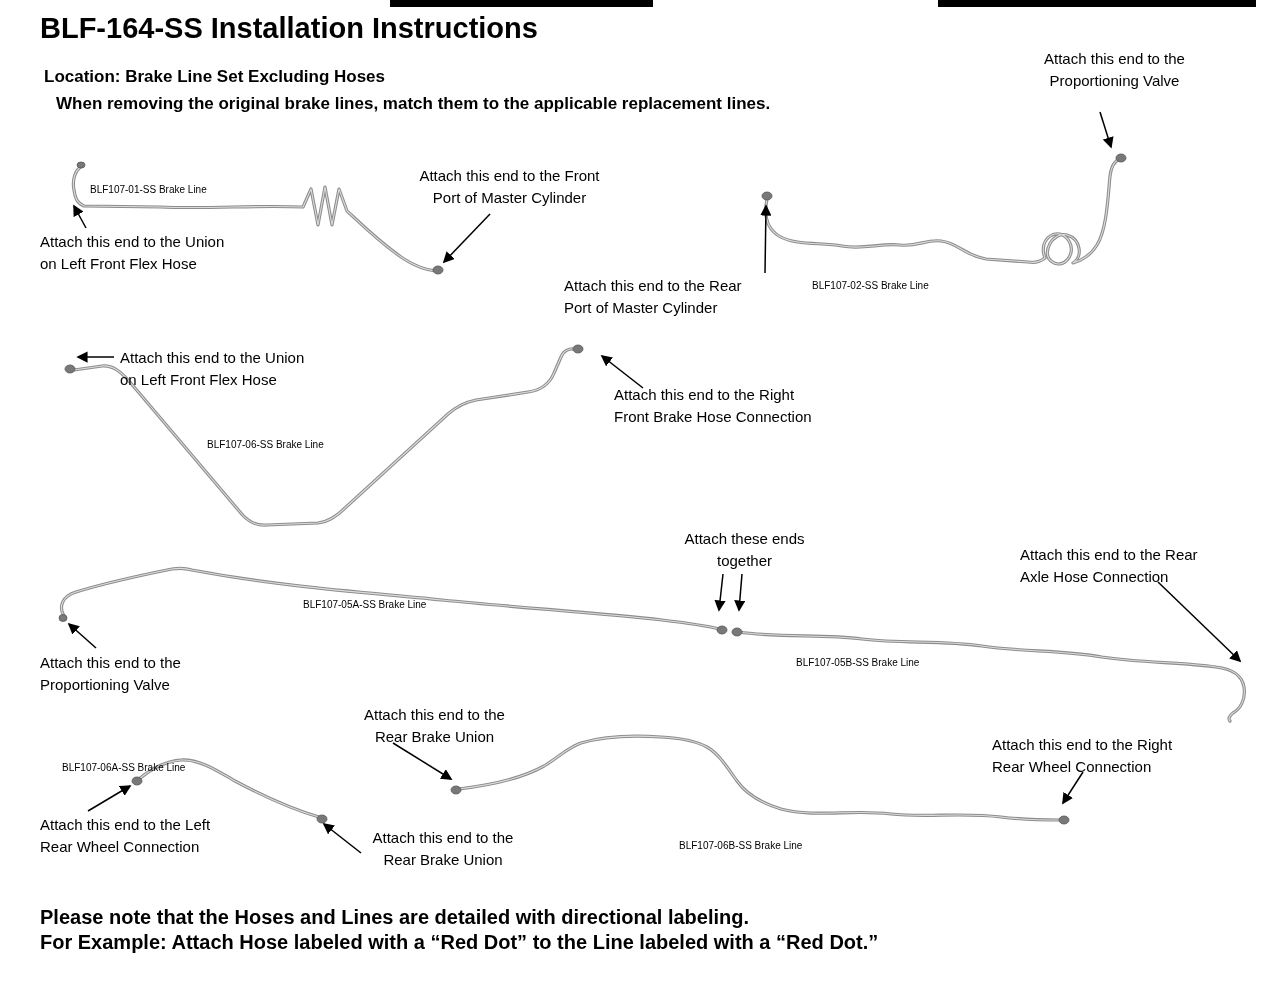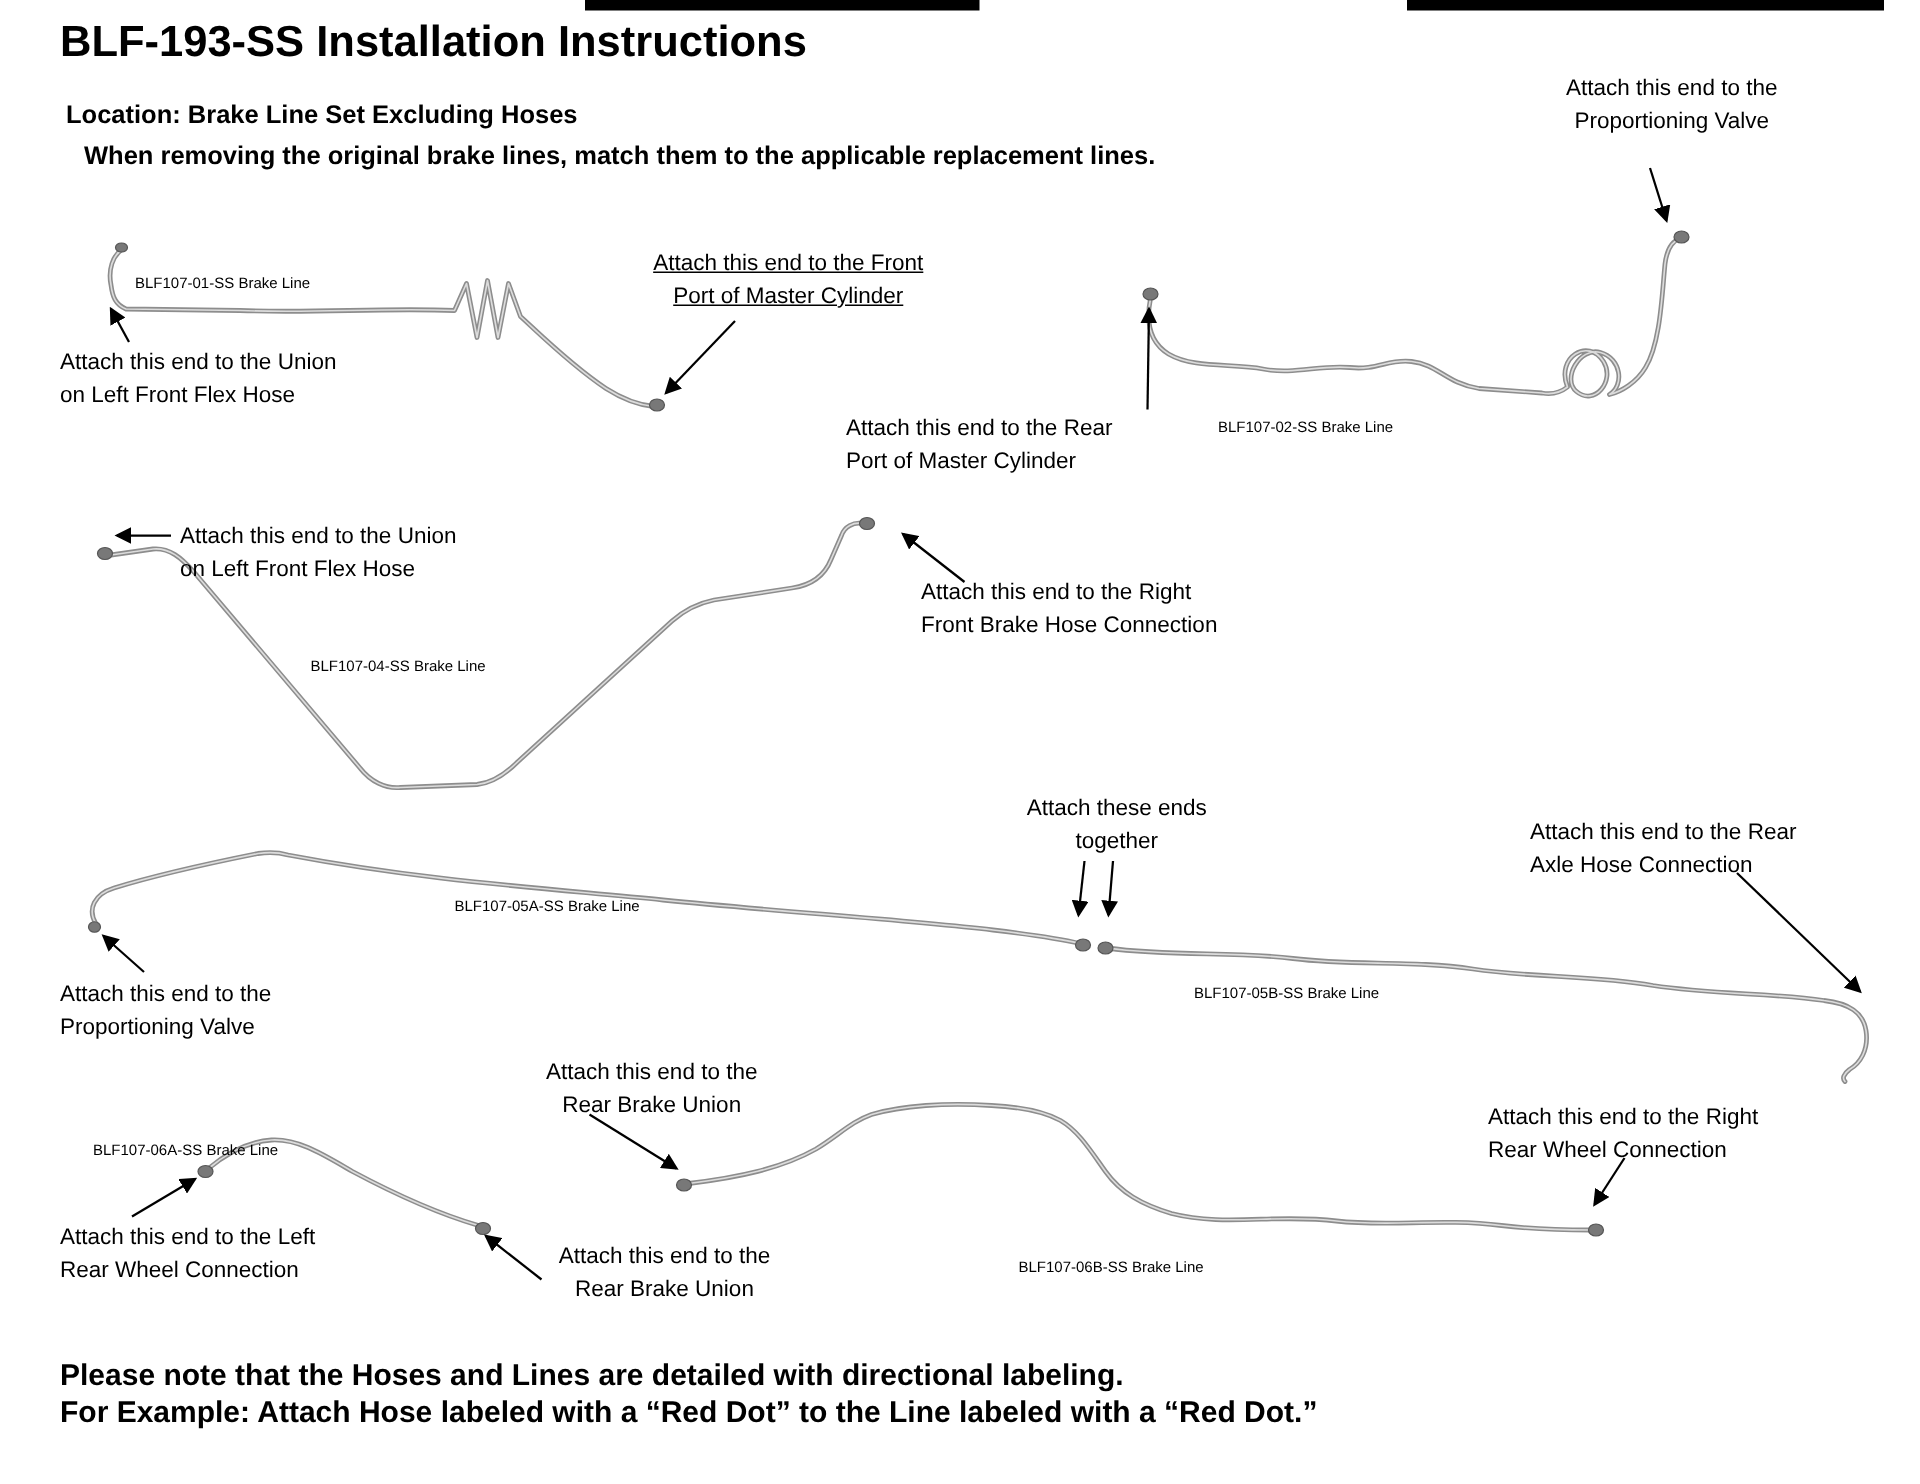--- a/index.html
+++ b/index.html
@@ -20,21 +20,21 @@
   .tube-i { stroke:#dcdcdc; stroke-width:1.1; fill:none; stroke-linecap:round; stroke-linejoin:round; }
   .fit { fill:#787878; stroke:#555; stroke-width:0.8; }
   .arrow { stroke:#000; stroke-width:1.5; fill:none; }
 </style>
 </head>
 <body>
 
 <div class="bar" style="left:390px;width:263px;"></div>
 <div class="bar" style="left:938px;width:318px;"></div>
 
-<h1 class="title">BLF-193-SS Installation Instructions</h1>
+<h1 class="title">BLF-164-SS Installation Instructions</h1>
 <div class="sub" style="left:44px;top:64px;">Location: Brake Line Set Excluding Hoses</div>
 <div class="sub" style="left:56px;top:91px;">When removing the original brake lines, match them to the applicable replacement lines.</div>
 
 <svg class="diagram" width="1280" height="989" viewBox="0 0 1280 989">
   <defs>
     <marker id="ah" viewBox="0 0 10 10" refX="8.5" refY="5" markerWidth="7.5" markerHeight="7.5" orient="auto">
       <path d="M0,0 L10,5 L0,10 z" fill="#000"></path>
     </marker>
     <path id="p01" d="M 82 166 C 75 170 72 180 74 190 C 75 198 77 203 84 206 L 160 207 C 210 209 255 205 303 207 L 311 189 L 318 225 L 325 187 L 332 225 L 339 189 L 347 211 C 356 219 380 243 404 259 C 415 266 425 270 436 271"></path>
     <path id="p02" d="M 767 199 C 764 214 766 228 779 236 C 796 246 822 242 842 246 C 863 250 880 243 900 245 C 918 247 926 239 941 241 C 959 243 963 255 986 259 L 1028 262 C 1034 263 1040 262 1045 258 C 1037 238 1059 225 1069 241 C 1077 254 1063 271 1051 261 C 1041 253 1053 231 1067 235 C 1081 239 1083 257 1073 263 C 1081 261 1091 255 1097 245 C 1107 229 1108 196 1110 176 C 1111 168 1114 161 1120 159"></path>
@@ -104,30 +104,30 @@
     <line class="arrow" x1="393" y1="743" x2="451" y2="779" marker-end="url(#ah)"></line>
     <line class="arrow" x1="88" y1="811" x2="130" y2="786" marker-end="url(#ah)"></line>
     <line class="arrow" x1="361" y1="853" x2="324" y2="824" marker-end="url(#ah)"></line>
     <line class="arrow" x1="1083" y1="772" x2="1063" y2="803" marker-end="url(#ah)"></line>
   </g>
 </svg>
 
 <div class="lbl center" style="left:1022px;top:48px;width:185px;">Attach this end to the
 Proportioning Valve</div>
 <div class="line-lbl" style="left:90px;top:180px;">BLF107-01-SS Brake Line</div>
-<div class="lbl center" style="left:423px;top:165px;width:205px;text-decoration:underline;">Attach this end to the Front
+<div class="lbl center" style="left:407px;top:165px;width:205px;">Attach this end to the Front
 Port of Master Cylinder</div>
 <div class="lbl" style="left:40px;top:231px;">Attach this end to the Union
 on Left Front Flex Hose</div>
 <div class="lbl" style="left:564px;top:275px;">Attach this end to the Rear
 Port of Master Cylinder</div>
 <div class="line-lbl" style="left:812px;top:276px;">BLF107-02-SS Brake Line</div>
 <div class="lbl" style="left:120px;top:347px;">Attach this end to the Union
 on Left Front Flex Hose</div>
-<div class="line-lbl" style="left:207px;top:435px;">BLF107-04-SS Brake Line</div>
+<div class="line-lbl" style="left:207px;top:435px;">BLF107-06-SS Brake Line</div>
 <div class="lbl" style="left:614px;top:384px;">Attach this end to the Right
 Front Brake Hose Connection</div>
 <div class="lbl center" style="left:672px;top:528px;width:145px;">Attach these ends
 together</div>
 <div class="lbl" style="left:1020px;top:544px;">Attach this end to the Rear
 Axle Hose Connection</div>
 <div class="line-lbl" style="left:303px;top:595px;">BLF107-05A-SS Brake Line</div>
 <div class="lbl" style="left:40px;top:652px;">Attach this end to the
 Proportioning Valve</div>
 <div class="line-lbl" style="left:796px;top:653px;">BLF107-05B-SS Brake Line</div>

